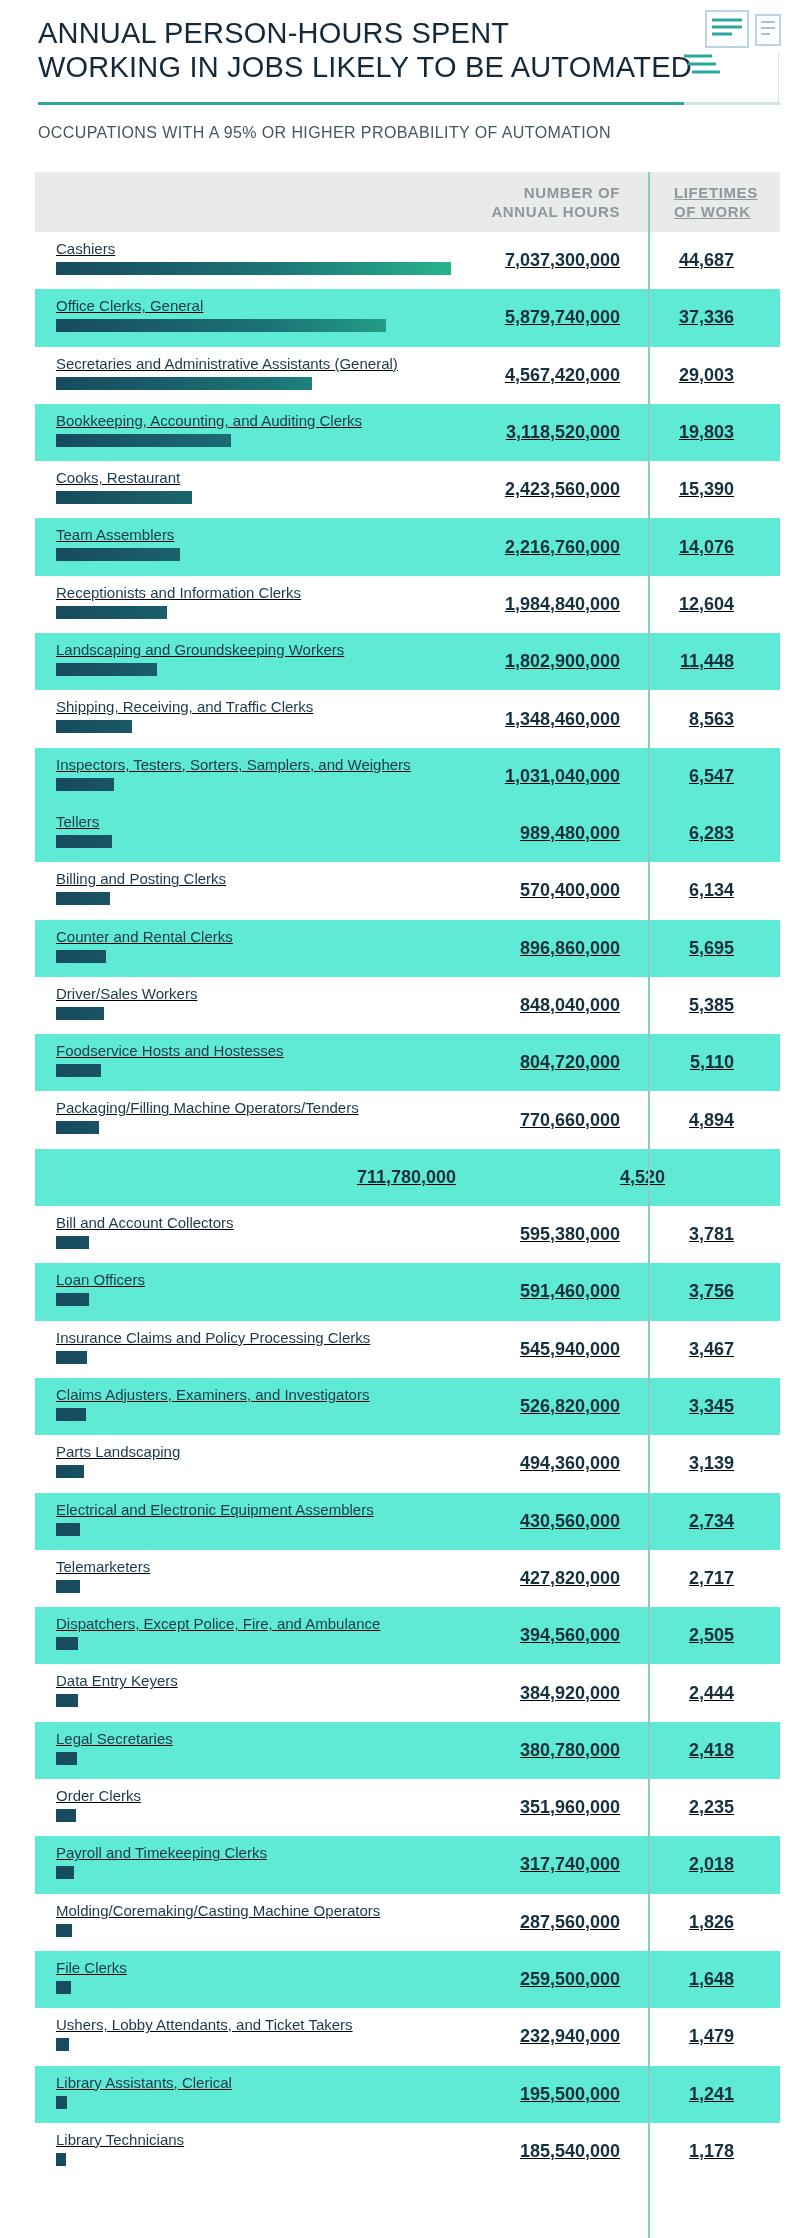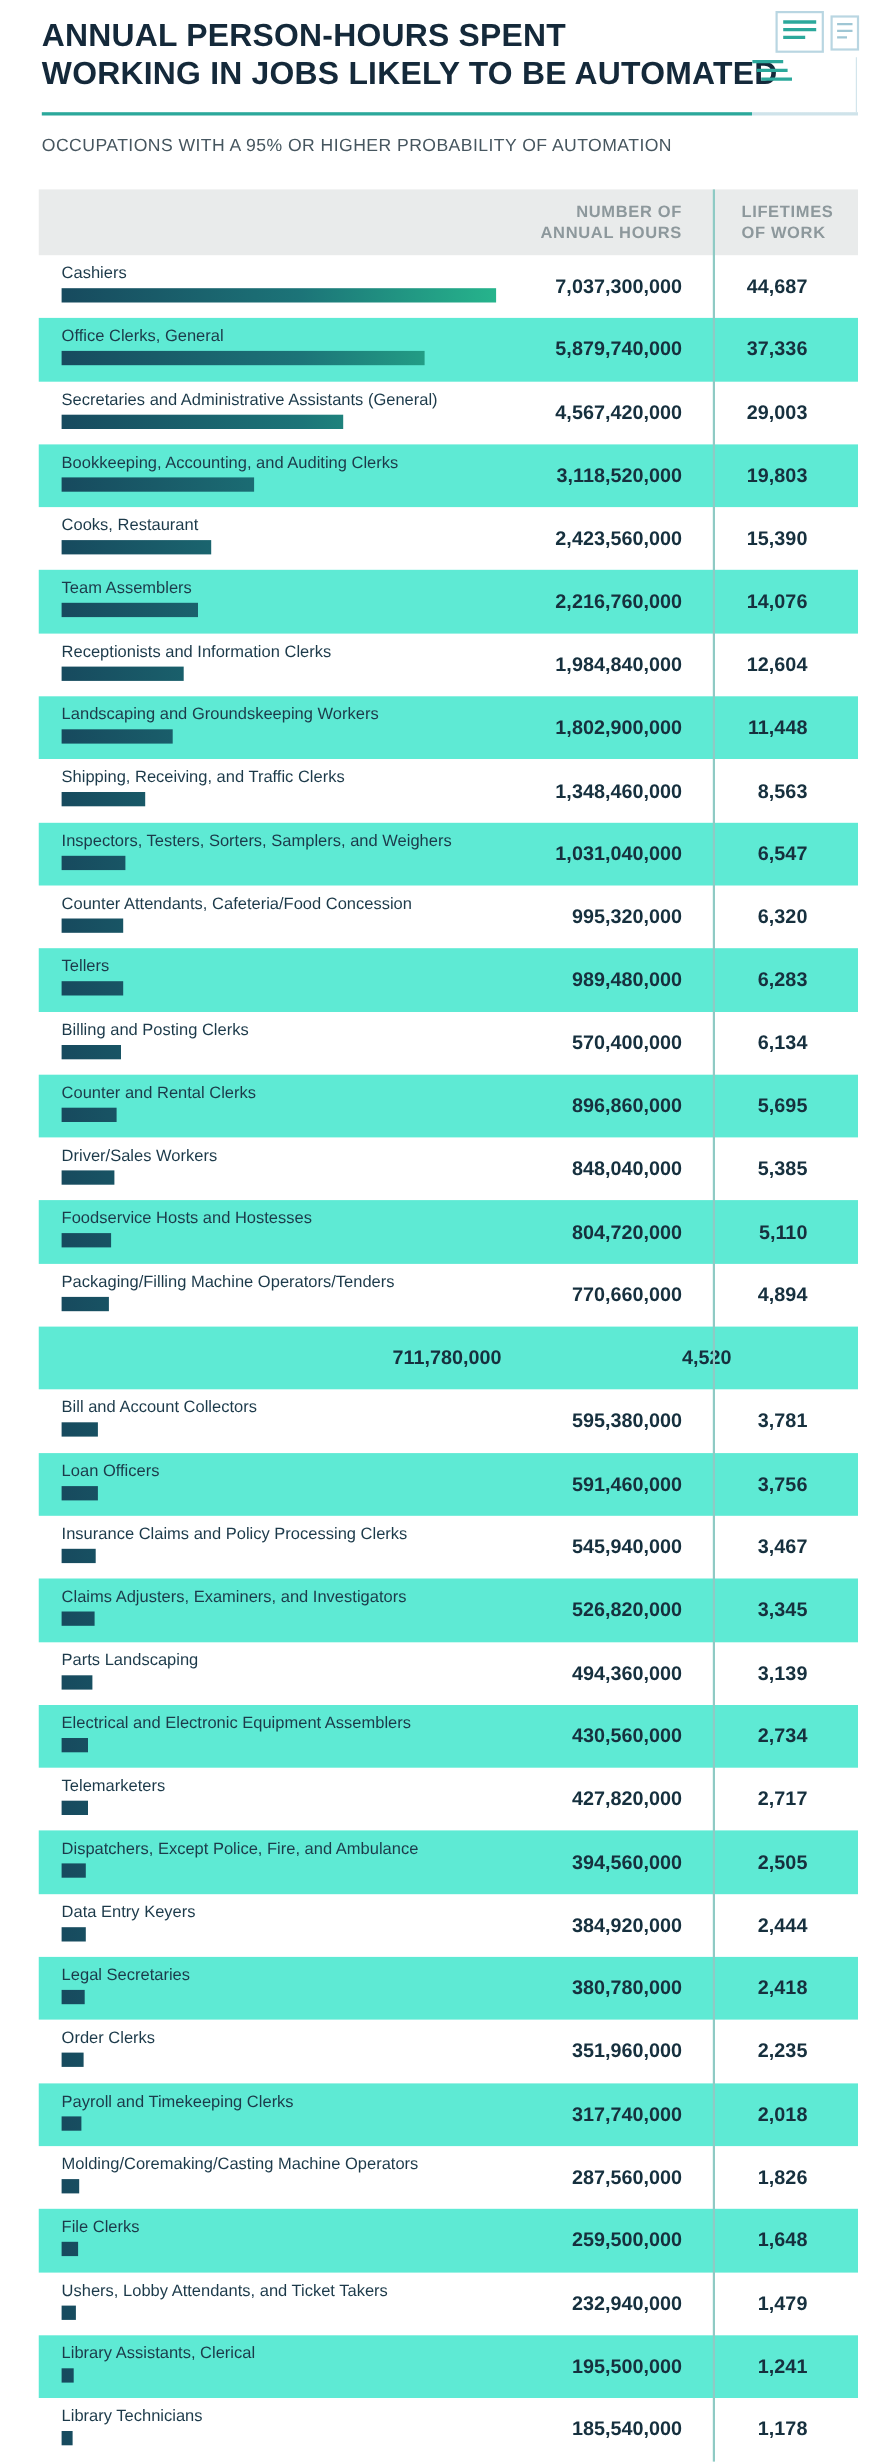--- a/index.html
+++ b/index.html
@@ -4,21 +4,21 @@
 <style>
   * { margin: 0; padding: 0; box-sizing: border-box; }
   html, body { background: #ffffff; }
   body {
     width: 794px; height: 2238px;
     position: relative; overflow: hidden;
     font-family: "Liberation Sans", sans-serif;
   }
   .page-title {
     position: absolute; left: 38px; top: 16px;
-    font-size: 29px; line-height: 1.18; font-weight: bold;
+    font-size: 29px; line-height: 1.18; font-weight: normal;
     color: #14293a; letter-spacing: 0.2px;
   }
   .illustration {
     position: absolute; right: 8px; top: 6px;
   }
   .title-rule {
     position: absolute; left: 38px; top: 102px;
     width: 742px; height: 3px;
     background: linear-gradient(90deg, #2ba89b 0, #2ba89b 87%, #cfe3ea 87%, #cfe3ea 100%);
   }
@@ -40,22 +40,22 @@
     grid-template-columns: 400px 164px 40px 74px;
     padding-left: 21px; padding-right: 44px;
     align-items: center;
   }
   .thead { height: 60px; background: #e9ebeb; }
   .th {
     font-size: 15px; font-weight: bold; color: #8d989c;
     letter-spacing: 0.6px; line-height: 1.3; white-space: nowrap;
   }
   .th-hours { text-align: right; }
-  .th-life { text-align: center; padding-left: 14px; }
-  .trow { height: 57.3px; }
+  .th-life { text-align: center; padding-left: 14px; text-decoration: underline; }
+  .trow { height: 57.3px; text-decoration: underline; }
   .trow.row-alt { background: #5eead4; }
   .occ-cell { align-self: start; padding-top: 8px; overflow: visible; }
   .occ-label {
     font-size: 15px; color: #1c3a4a; margin-bottom: 5px; white-space: nowrap;
   }
   .bar {
     height: 13px;
     background-image: linear-gradient(90deg, #174a5e 0%, #1c7478 55%, #26b48c 100%);
     background-size: 395px 13px;
     background-repeat: no-repeat;
@@ -209,29 +209,20 @@
   <div class="trow row-grid row-alt">
     <div class="occ-cell">
       <div class="occ-label">Inspectors, Testers, Sorters, Samplers, and Weighers</div>
       <div class="bar" style="width: 58px;"></div>
     </div>
     <div class="num">1,031,040,000</div>
     <div></div>
     <div class="num">6,547</div>
   </div>
 
-  <div class="trow row-grid">
-    <div class="occ-cell">
-      <div class="occ-label">Counter Attendants, Cafeteria/Food Concession</div>
-      <div class="bar" style="width: 56px;"></div>
-    </div>
-    <div class="num">995,320,000</div>
-    <div></div>
-    <div class="num">6,320</div>
-  </div>
 
   <div class="trow row-grid row-alt">
     <div class="occ-cell">
       <div class="occ-label">Tellers</div>
       <div class="bar" style="width: 56px;"></div>
     </div>
     <div class="num">989,480,000</div>
     <div></div>
     <div class="num">6,283</div>
   </div>

